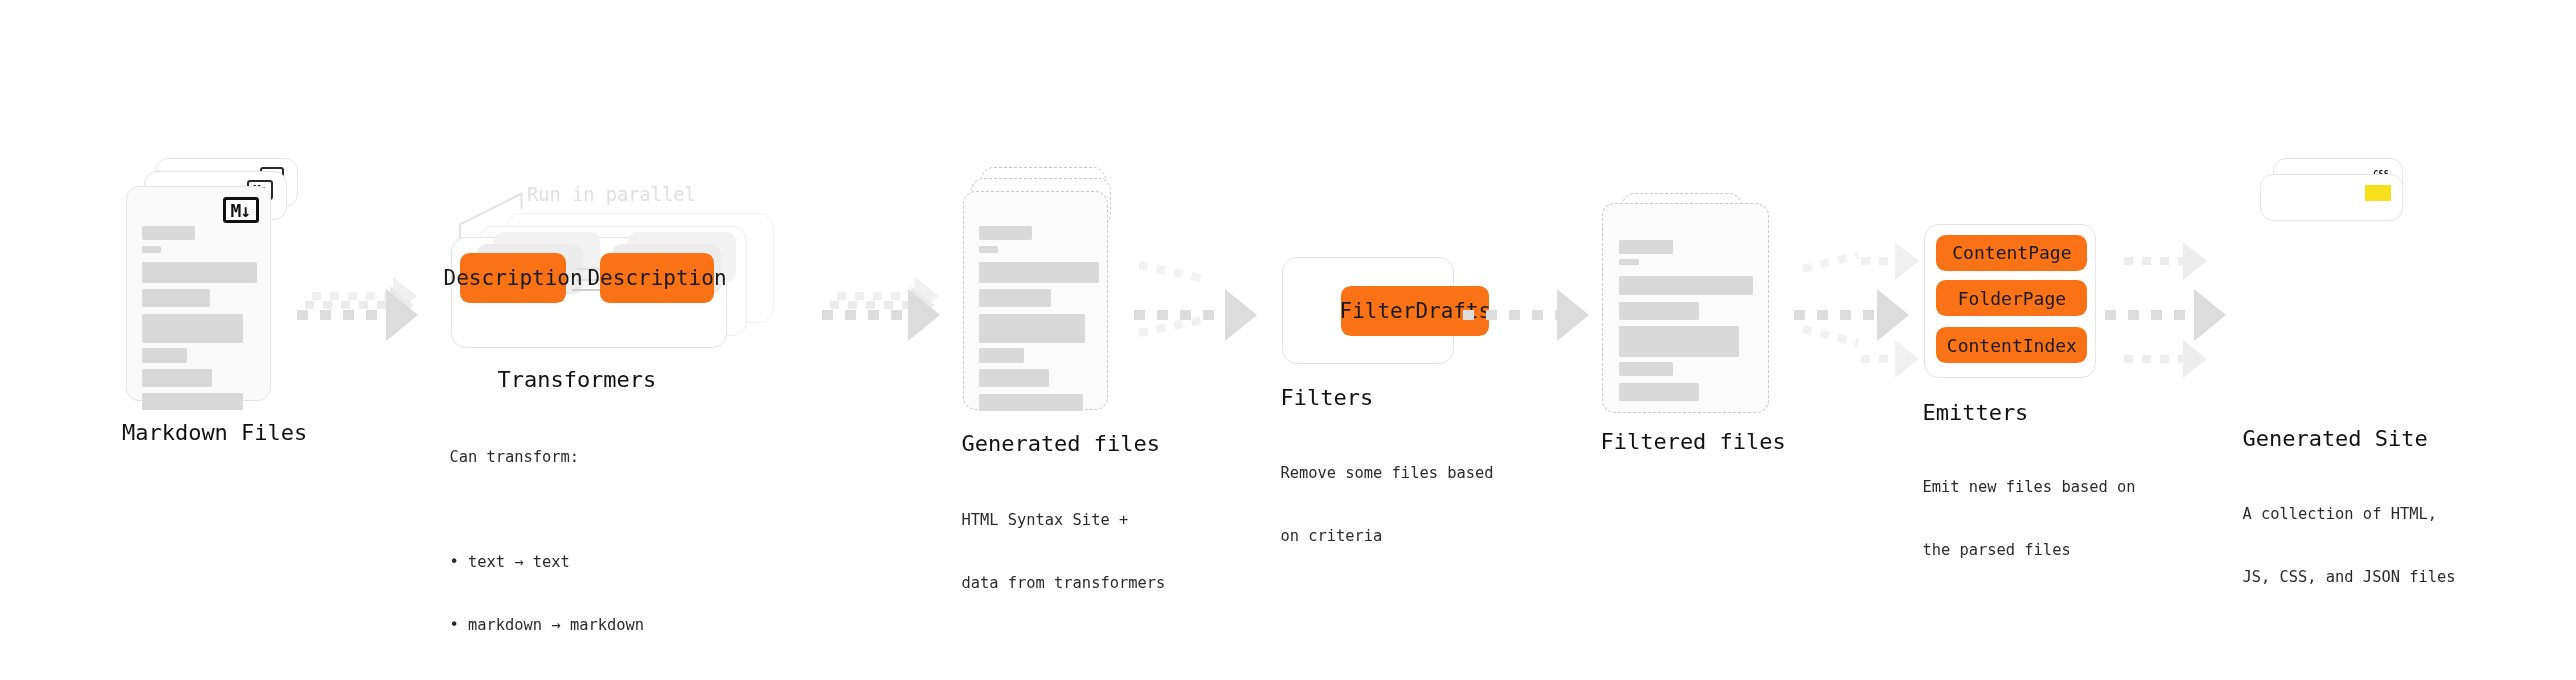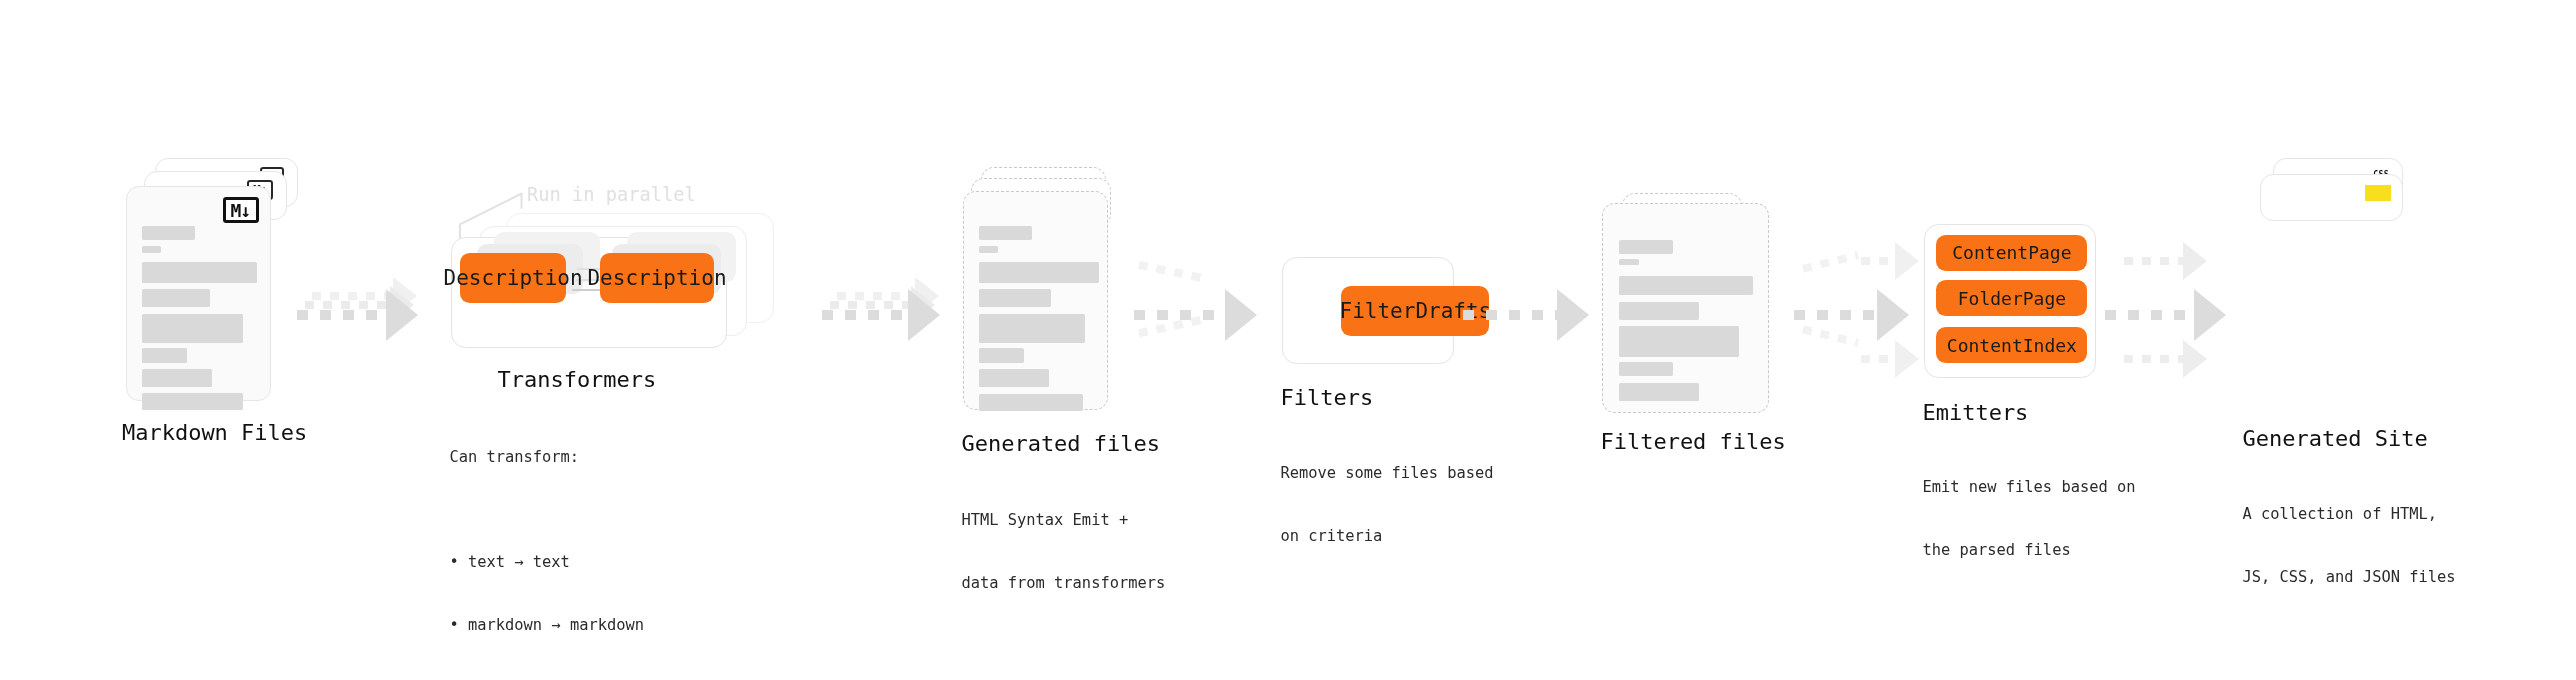--- a/index.html
+++ b/index.html
@@ -237,21 +237,21 @@
         <div class="bar" style="left:14.6px; top:70px; width:120px; height:20.3px;"></div>
         <div class="bar" style="left:14.6px; top:97px; width:72px; height:18px;"></div>
         <div class="bar" style="left:14.6px; top:122px; width:106px; height:28.4px;"></div>
         <div class="bar" style="left:14.6px; top:156px; width:45px; height:14.6px;"></div>
         <div class="bar" style="left:14.6px; top:177px; width:70px; height:18px;"></div>
         <div class="bar" style="left:14.6px; top:202px; width:104px; height:16.3px;"></div>
       </div>
     </div>
     <div class="title" style="left:-1.6px; top:264px;">Generated files</div>
     <div class="sub" style="left:-1.6px; top:301px;">
-      <div>HTML Syntax Emit +</div>
+      <div>HTML Syntax Site +</div>
       <div>data from transformers</div>
     </div>
   </div>
 
   <div class="flow sm" style="left:1138px; top:268px; color:#f2f2f2; transform:rotate(12deg);">
     <div class="dashes" style="width:70px;"></div>
   </div>
   <div class="flow sm" style="left:1138px; top:322px; color:#f2f2f2; transform:rotate(-12deg);">
     <div class="dashes" style="width:70px;"></div>
   </div>

